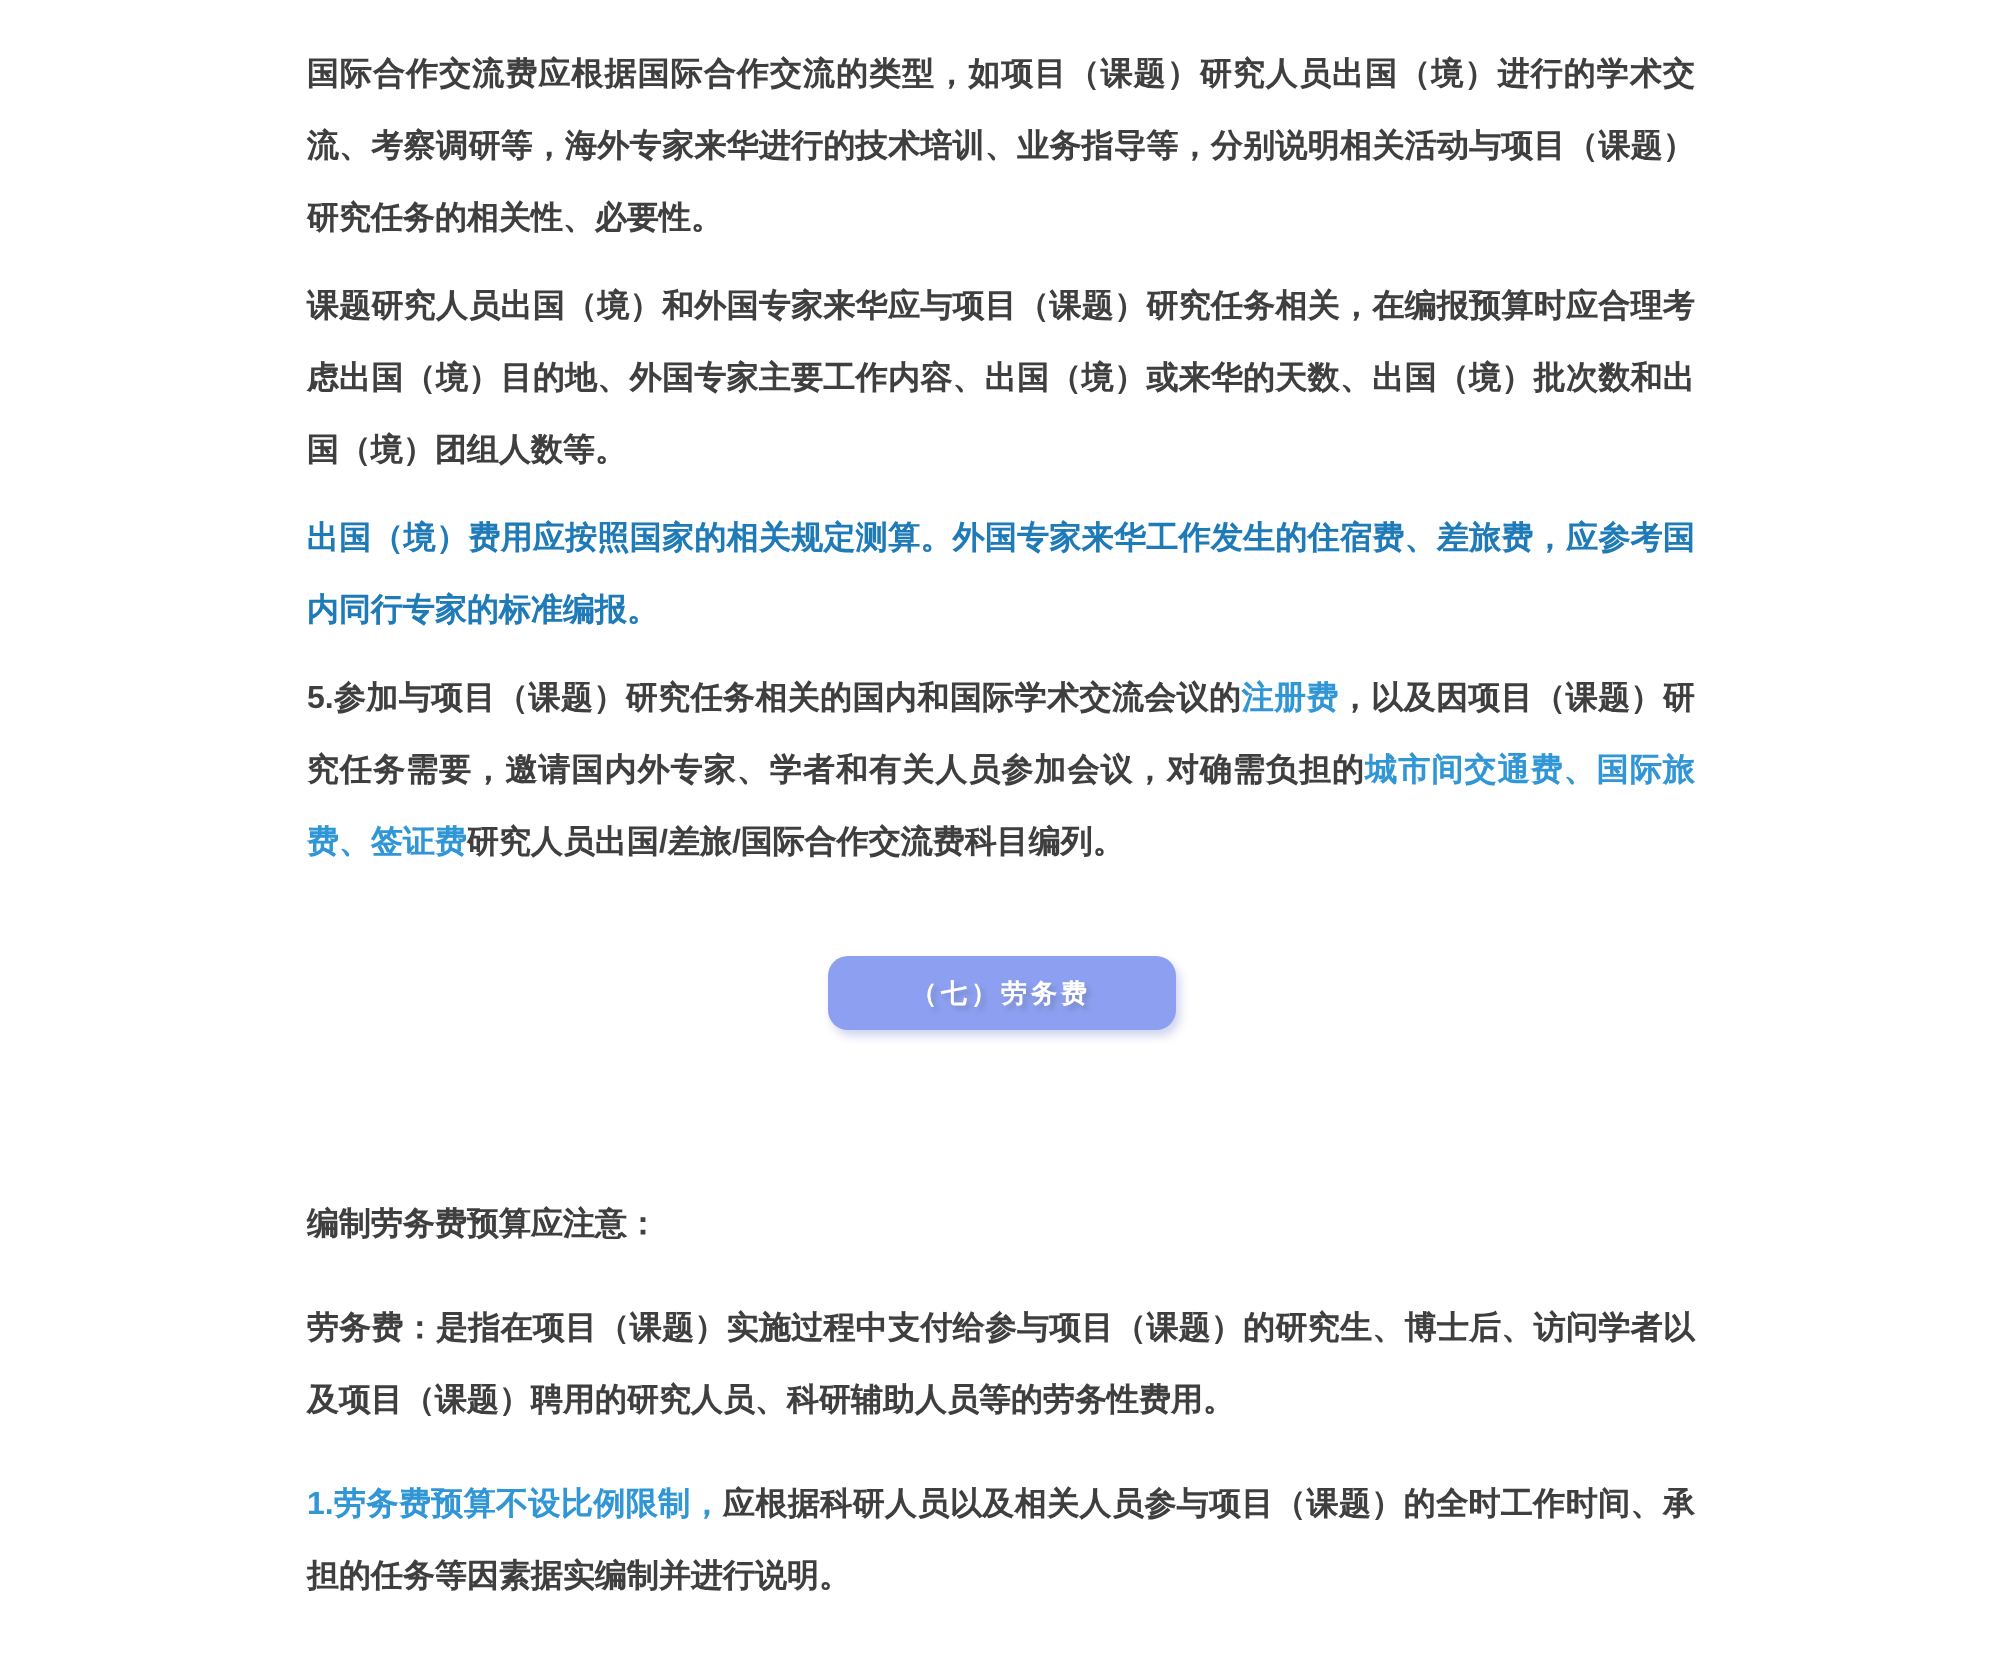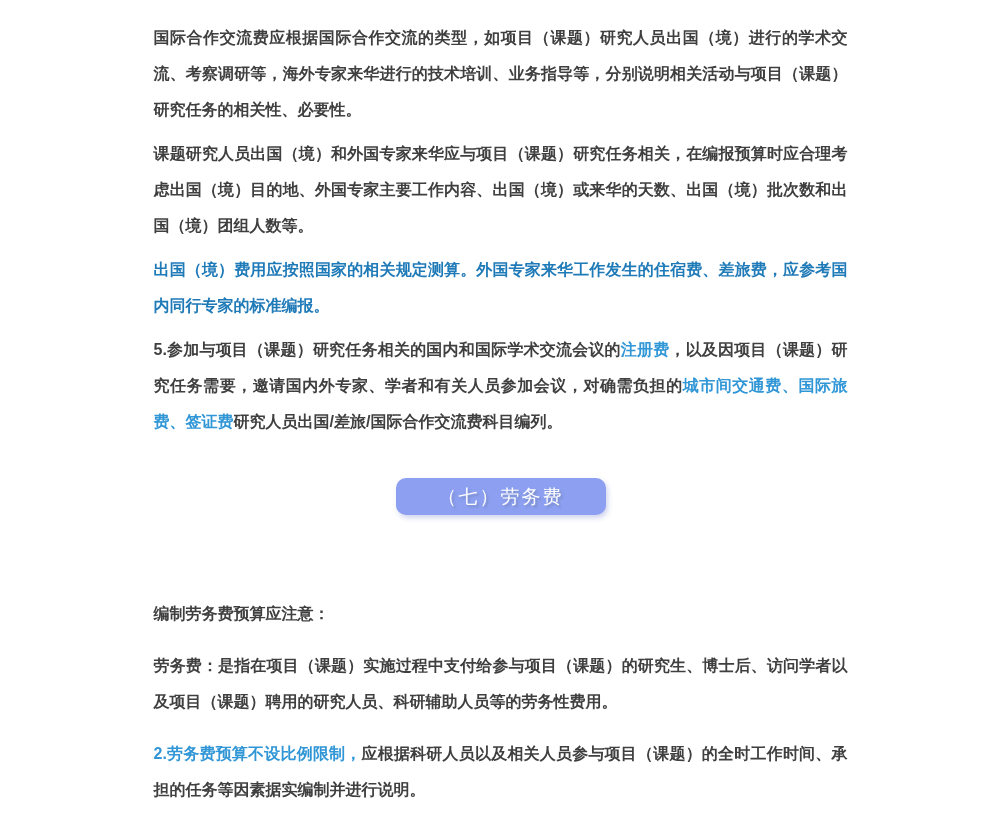--- a/index.html
+++ b/index.html
@@ -34,22 +34,22 @@
   .seg-link{color:var(--highlight-blue);}
   .badge-row{
     text-align:center;
     margin-top:38px;
     margin-bottom:80px;
   }
   .badge{
     display:inline-block;
     background:var(--badge-bg);
     color:var(--badge-text);
-    font-size:19px;
-    font-weight:normal;
+    font-size:13px;
+    font-weight:bold;
     height:37px;
     line-height:37px;
     padding:0 42px;
     border-radius:10px;
     letter-spacing:2px;
     text-shadow:2px 2px 2px rgba(110,125,170,0.55);
     box-shadow:2px 3px 5px rgba(150,160,220,0.45);
   }
 </style>
 </head>
@@ -67,16 +67,16 @@
     <p class="para"><span class="seg-normal">5.参加与项目（课题）研究任务相关的国内和国际学术交流会议的</span><span class="seg-link">注册费</span><span class="seg-normal">，以及因项目（课题）研究任务需要，邀请国内外专家、学者和有关人员参加会议，对确需负担的</span><span class="seg-link">城市间交通费、国际旅费、签证费</span><span class="seg-normal">研究人员出国/差旅/国际合作交流费科目编列。</span></p>
 
     <div class="badge-row">
       <span class="badge">（七）劳务费</span>
     </div>
 
     <p class="para mb-lg"><span class="seg-normal">编制劳务费预算应注意：</span></p>
 
     <p class="para mb-lg"><span class="seg-normal">劳务费：是指在项目（课题）实施过程中支付给参与项目（课题）的研究生、博士后、访问学者以及项目（课题）聘用的研究人员、科研辅助人员等的劳务性费用。</span></p>
 
-    <p class="para"><span class="seg-link">2.劳务费预算不设比例限制，</span><span class="seg-normal">应根据科研人员以及相关人员参与项目（课题）的全时工作时间、承担的任务等因素据实编制并进行说明。</span></p>
+    <p class="para"><span class="seg-link">1.劳务费预算不设比例限制，</span><span class="seg-normal">应根据科研人员以及相关人员参与项目（课题）的全时工作时间、承担的任务等因素据实编制并进行说明。</span></p>
 
   </article>
 </div>
 
 </body></html>

